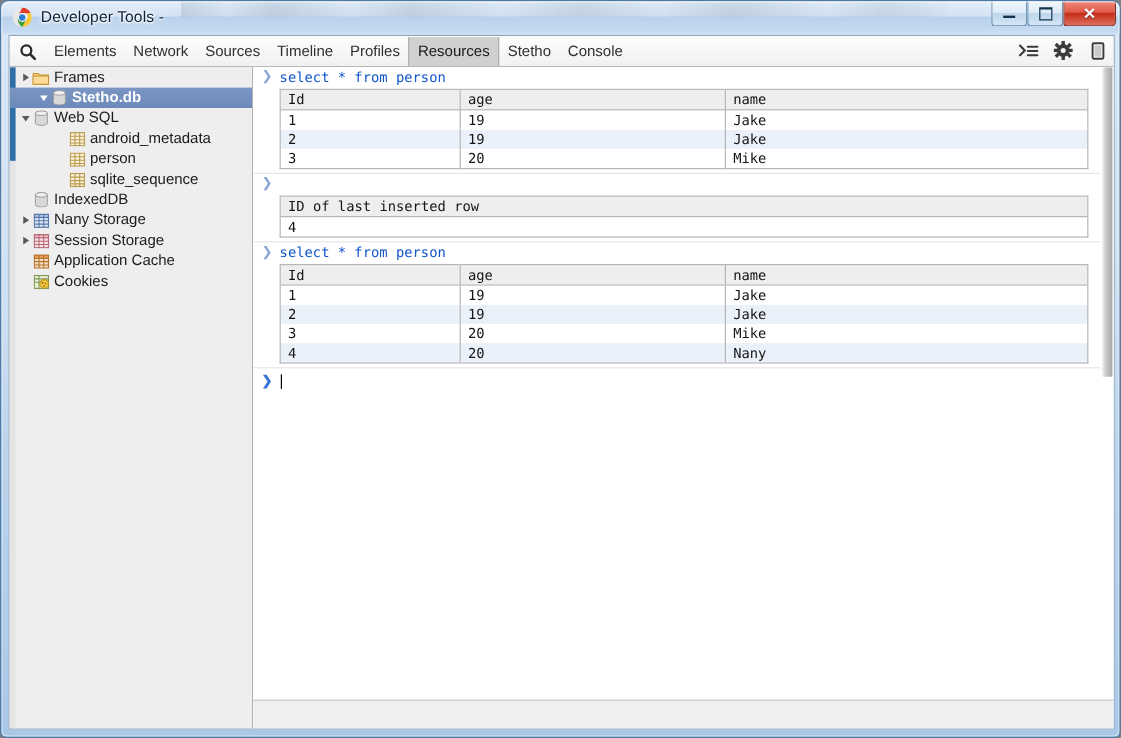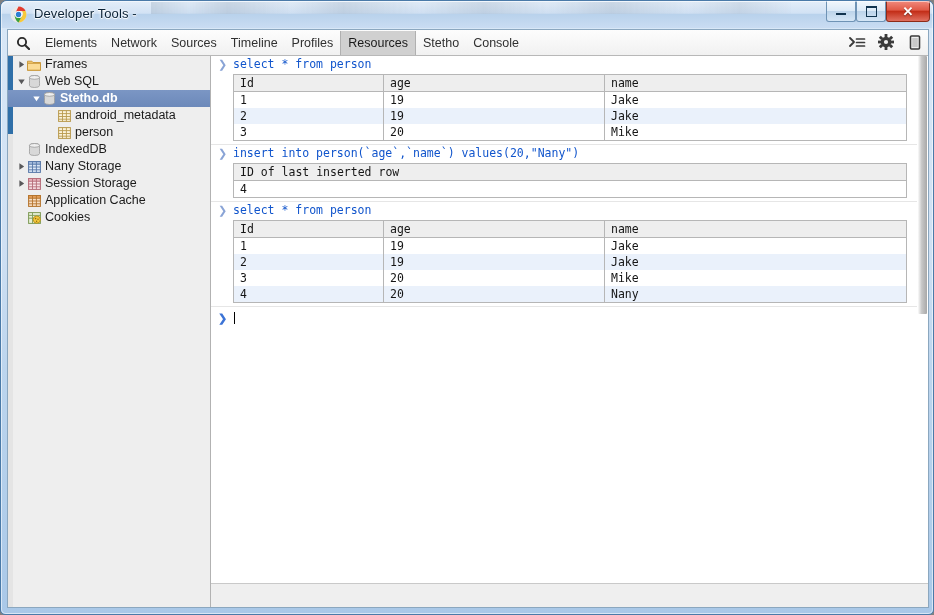--- a/index.html
+++ b/index.html
@@ -384,59 +384,59 @@
                 </svg>
               </div>
               <div class="ticon">
                 <svg width="14" height="12" viewBox="0 0 14 12">
                   <path d="M0.5 2.2 h4.4 l1.1 1.3 h7.5 v7.8 h-13 z" fill="#f6ca71" stroke="#c69437" stroke-width="0.9"></path>
                   <path d="M0.5 4.3 h13 v6.9 h-13 z" fill="#fbdb95" stroke="#c69437" stroke-width="0.9"></path>
                 </svg>
               </div>
               <span class="tlabel">Frames</span>
             </div>
-            <div class="tree-row">
-              <div style="width: 8px; flex: 0 0 auto;"></div>
+            <div class="tree-row sel">
+              <div style="width: 23px; flex: 0 0 auto;"></div>
               <div class="disc">
                 <svg width="9" height="9" viewBox="0 0 9 9">
-                  <polygon points="1.3,2.6 7.7,2.6 4.5,7.3" fill="#58585a"></polygon>
+                  <polygon points="1.3,2.6 7.7,2.6 4.5,7.3" fill="#ffffff"></polygon>
                 </svg>
               </div>
               <div class="ticon">
                 <svg width="13" height="13" viewBox="0 0 13 13">
                   <g fill="#d8d8d8" stroke="#9a9a9a" stroke-width="0.8">
                     <ellipse cx="6.5" cy="2.4" rx="5" ry="1.9"></ellipse>
                     <path d="M1.5 2.4 v3.0 a5 1.9 0 0 0 10 0 v-3.0"></path>
                     <path d="M1.5 5.7 v3.0 a5 1.9 0 0 0 10 0 v-3.0"></path>
                     <path d="M1.5 8.8 v1.8 a5 1.9 0 0 0 10 0 v-1.8"></path>
                   </g>
                   <ellipse cx="6.5" cy="2.4" rx="5" ry="1.9" fill="#efefef" stroke="#9a9a9a" stroke-width="0.8"></ellipse>
                 </svg>
               </div>
-              <span class="tlabel">Web SQL</span>
-            </div>
-            <div class="tree-row sel">
-              <div style="width: 23px; flex: 0 0 auto;"></div>
+              <span class="tlabel">Stetho.db</span>
+            </div>
+            <div class="tree-row">
+              <div style="width: 8px; flex: 0 0 auto;"></div>
               <div class="disc">
                 <svg width="9" height="9" viewBox="0 0 9 9">
-                  <polygon points="1.3,2.6 7.7,2.6 4.5,7.3" fill="#ffffff"></polygon>
+                  <polygon points="1.3,2.6 7.7,2.6 4.5,7.3" fill="#58585a"></polygon>
                 </svg>
               </div>
               <div class="ticon">
                 <svg width="13" height="13" viewBox="0 0 13 13">
                   <g fill="#d8d8d8" stroke="#9a9a9a" stroke-width="0.8">
                     <ellipse cx="6.5" cy="2.4" rx="5" ry="1.9"></ellipse>
                     <path d="M1.5 2.4 v3.0 a5 1.9 0 0 0 10 0 v-3.0"></path>
                     <path d="M1.5 5.7 v3.0 a5 1.9 0 0 0 10 0 v-3.0"></path>
                     <path d="M1.5 8.8 v1.8 a5 1.9 0 0 0 10 0 v-1.8"></path>
                   </g>
                   <ellipse cx="6.5" cy="2.4" rx="5" ry="1.9" fill="#efefef" stroke="#9a9a9a" stroke-width="0.8"></ellipse>
                 </svg>
               </div>
-              <span class="tlabel">Stetho.db</span>
+              <span class="tlabel">Web SQL</span>
             </div>
             <div class="tree-row">
               <div style="width: 38px; flex: 0 0 auto;"></div>
               <div class="disc"></div>
               <div class="ticon">
                 <svg width="13" height="12" viewBox="0 0 13 12">
                   <rect x="0.6" y="0.6" width="11.8" height="10.8" fill="#fbf2da" stroke="#b99a4e" stroke-width="1"></rect>
                   <line x1="0.6" y1="3.6" x2="12.4" y2="3.6" stroke="#b99a4e" stroke-width="0.9"></line>
                   <line x1="0.6" y1="6.5" x2="12.4" y2="6.5" stroke="#b99a4e" stroke-width="0.9"></line>
                   <line x1="0.6" y1="9.2" x2="12.4" y2="9.2" stroke="#b99a4e" stroke-width="0.9"></line>
@@ -453,20 +453,35 @@
                 <svg width="13" height="12" viewBox="0 0 13 12">
                   <rect x="0.6" y="0.6" width="11.8" height="10.8" fill="#fbf2da" stroke="#b99a4e" stroke-width="1"></rect>
                   <line x1="0.6" y1="3.6" x2="12.4" y2="3.6" stroke="#b99a4e" stroke-width="0.9"></line>
                   <line x1="0.6" y1="6.5" x2="12.4" y2="6.5" stroke="#b99a4e" stroke-width="0.9"></line>
                   <line x1="0.6" y1="9.2" x2="12.4" y2="9.2" stroke="#b99a4e" stroke-width="0.9"></line>
                   <line x1="4.5" y1="0.6" x2="4.5" y2="11.4" stroke="#b99a4e" stroke-width="0.9"></line>
                   <line x1="8.4" y1="0.6" x2="8.4" y2="11.4" stroke="#b99a4e" stroke-width="0.9"></line>
                 </svg>
               </div>
               <span class="tlabel">person</span>
+            </div>
+            <div class="tree-row">
+              <div style="width: 38px; flex: 0 0 auto;"></div>
+              <div class="disc"></div>
+              <div class="ticon">
+                <svg width="13" height="12" viewBox="0 0 13 12">
+                  <rect x="0.6" y="0.6" width="11.8" height="10.8" fill="#fbf2da" stroke="#b99a4e" stroke-width="1"></rect>
+                  <line x1="0.6" y1="3.6" x2="12.4" y2="3.6" stroke="#b99a4e" stroke-width="0.9"></line>
+                  <line x1="0.6" y1="6.5" x2="12.4" y2="6.5" stroke="#b99a4e" stroke-width="0.9"></line>
+                  <line x1="0.6" y1="9.2" x2="12.4" y2="9.2" stroke="#b99a4e" stroke-width="0.9"></line>
+                  <line x1="4.5" y1="0.6" x2="4.5" y2="11.4" stroke="#b99a4e" stroke-width="0.9"></line>
+                  <line x1="8.4" y1="0.6" x2="8.4" y2="11.4" stroke="#b99a4e" stroke-width="0.9"></line>
+                </svg>
+              </div>
+              <span class="tlabel">sqlite_sequence</span>
             </div>
             <div class="tree-row">
               <div style="width: 8px; flex: 0 0 auto;"></div>
               <div class="disc"></div>
               <div class="ticon">
                 <svg width="13" height="13" viewBox="0 0 13 13">
                   <g fill="#d8d8d8" stroke="#9a9a9a" stroke-width="0.8">
                     <ellipse cx="6.5" cy="2.4" rx="5" ry="1.9"></ellipse>
                     <path d="M1.5 2.4 v3.0 a5 1.9 0 0 0 10 0 v-3.0"></path>
                     <path d="M1.5 5.7 v3.0 a5 1.9 0 0 0 10 0 v-3.0"></path>
@@ -582,21 +597,21 @@
                     <tr class="">
                       <td>3</td>
                       <td>20</td>
                       <td>Mike</td>
                     </tr>
                   </tbody>
                 </table>
                 <div class="sep"></div>
               </div>
               <div class="entry">
-                <div class="cmdline"><span class="prompt">❯</span><span>insert into person(`age`,`name`) values(20,"Nany")</span></div>
+                <div class="cmdline"><span class="prompt">❯</span></div>
                 <table class="resulttable singletable">
                   <colgroup>
                     <col style="width: 673px;">
                   </colgroup>
                   <thead>
                     <tr>
                       <th>ID of last inserted row</th>
                     </tr>
                   </thead>
                   <tbody>

